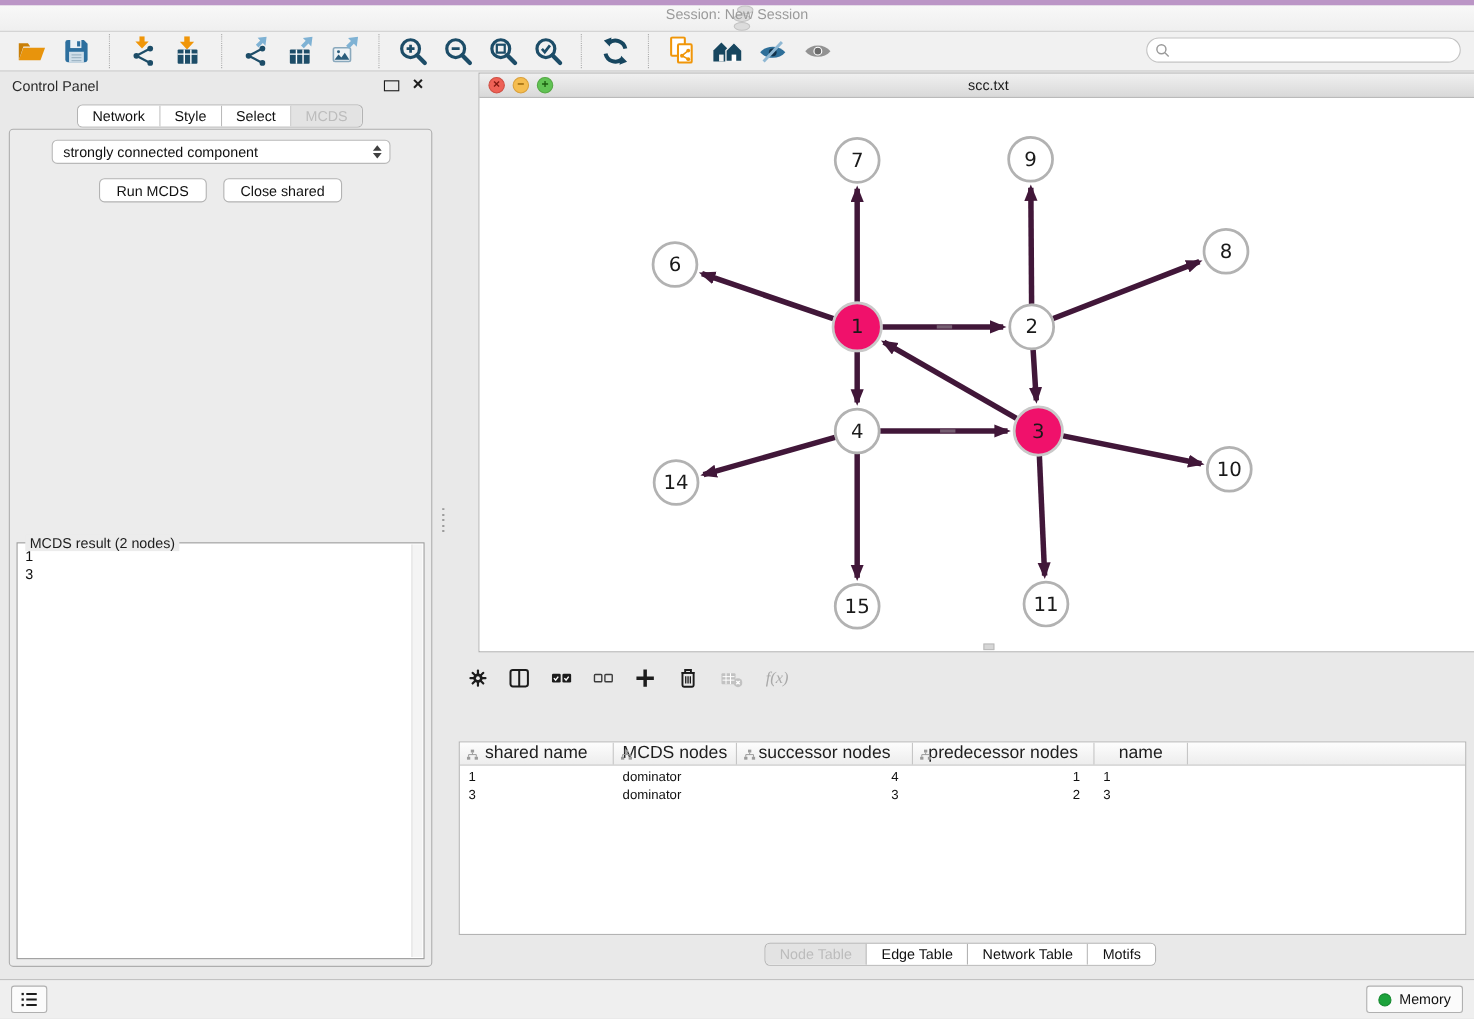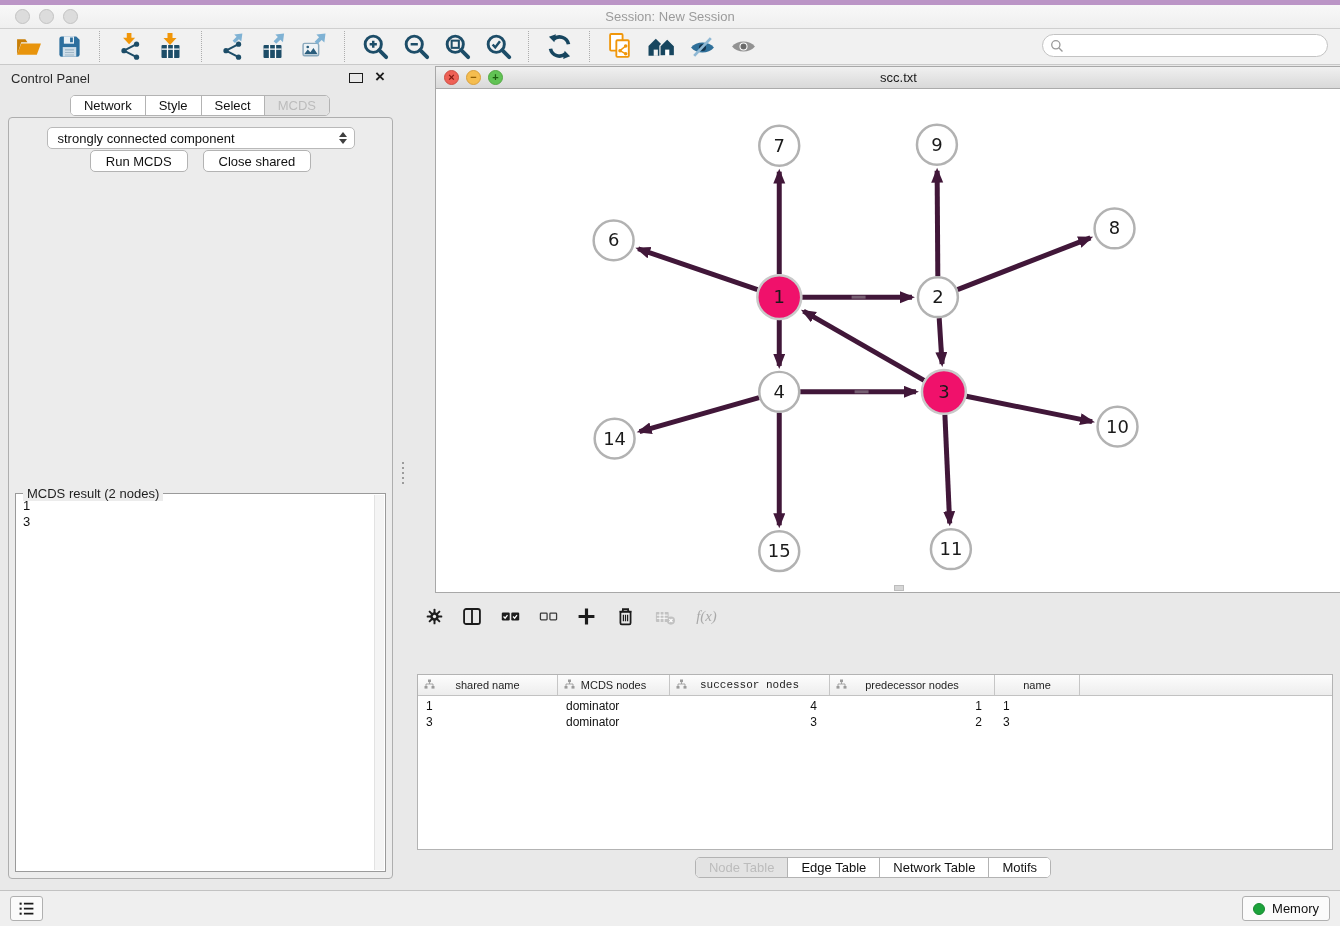--- a/index.html
+++ b/index.html
@@ -3,21 +3,21 @@
 <meta charset="utf-8">
 <style>
   html,body{margin:0;padding:0;}
   body{width:1340px;height:926px;overflow:hidden;background:#e9e9e9;
        font-family:"Liberation Sans",sans-serif;-webkit-font-smoothing:antialiased;}
   .app{position:relative;width:1340px;height:926px;}
 
   
   .top-strip{height:5px;background:#bb95c6;}
   .titlebar{height:23px;background:linear-gradient(#f8f8f8,#efefef);border-bottom:1px solid #cfcfcf;
-            position:relative;display:flex;align-items:center;}
+            position:relative;display:flex;align-items:center;flex-direction:column;}
   .tl-circle{width:13px;height:13px;border-radius:50%;background:#dcdcdc;border:1px solid #c3c3c3;margin-left:9px;}
   .tl-circle:first-child{margin-left:15px;}
   .title-text{position:absolute;left:0;right:0;text-align:center;color:#9b9b9b;font-size:13px;}
 
   .toolbar{height:35px;background:#f1f1f1;border-bottom:1px solid #c9c9c9;display:flex;align-items:center;
            padding:0 8px;position:relative;}
   .tb-btn{background:none;border:none;padding:2px 5px;margin:0 2px;cursor:default;}
   .tb-btn svg{width:27px;height:27px;display:block;}
   .tb-sep{width:1px;height:31px;border-left:1px dotted #adadad;margin:0 9px;}
   .search-field{position:absolute;right:12px;top:5px;width:286px;height:23px;border:1px solid #c3c3c3;
@@ -44,21 +44,21 @@
   .control-panel{position:absolute;left:0;top:0;width:400px;height:100%;}
   .cp-tabs{display:flex;justify-content:center;margin-top:3px;position:relative;z-index:2;}
   .cp-body{position:absolute;left:8px;right:7px;top:53px;bottom:11px;background:#ececec;
            border:1px solid #aeaeae;border-radius:4px;}
   .opt-label{text-align:center;margin-top:19px;font-size:13px;color:#1e1e1e;}
   .dropdown{margin:9px auto 0;width:308px;height:22px;background:#fff;border:1px solid #b9b9b9;border-radius:5px;
             display:flex;align-items:center;padding:0 4px 0 10px;font-size:13px;color:#111;box-sizing:border-box;cursor:default;}
   .dd-chevrons{margin-left:auto;display:flex;flex-direction:column;gap:2px;padding-right:3px;}
   .chev-up{width:0;height:0;border-left:4px solid transparent;border-right:4px solid transparent;border-bottom:5px solid #3f3f3f;}
   .chev-down{width:0;height:0;border-left:4px solid transparent;border-right:4px solid transparent;border-top:5px solid #3f3f3f;}
-  .cp-buttons{display:flex;justify-content:center;gap:15px;margin-top:1px;}
+  .cp-buttons{display:flex;justify-content:center;gap:15px;margin-top:13px;}
   .btn{height:22px;padding:0 15px;background:#fff;border:1px solid #b3b3b3;border-radius:5px;font-size:13px;color:#111;cursor:default;}
   .result-group{position:absolute;left:6px;right:6px;top:375px;bottom:6px;border:1px solid #9a9a9a;background:#fff;}
   .result-label{position:absolute;top:-8px;left:7px;background:#ececec;padding:0 4px;font-size:13px;color:#1e1e1e;}
   .result-lines{position:absolute;top:1px;left:1px;right:11px;bottom:1px;font-size:13px;line-height:16px;
                 padding:3px 6px;white-space:pre;color:#111;overflow:hidden;}
   .result-scroll{position:absolute;top:1px;bottom:1px;right:1px;width:9px;background:#f4f4f4;border-left:1px solid #e2e2e2;}
 
   
   .v-grip{position:absolute;left:400px;top:398px;width:6px;height:22px;
           background:repeating-linear-gradient(#9c9c9c 0 2px,transparent 2px 5px);background-size:2px 100%;
@@ -84,21 +84,21 @@
   .nw-canvas svg{width:100%;height:100%;display:block;}
   .h-grip{position:absolute;bottom:1px;left:50%;margin-left:-5px;width:10px;height:6px;
           background:#d6d6d6;border:1px solid #bcbcbc;box-sizing:border-box;cursor:row-resize;}
 
   
   .table-panel{position:absolute;left:406px;top:531px;right:0;bottom:0;}
   .tp-toolbar{height:43px;display:flex;align-items:center;gap:19px;padding:0 20px;}
   .tt-btn{background:none;border:none;padding:0;cursor:default;display:flex;align-items:flex-end;}
   .tbl-box{position:absolute;left:11px;right:7px;top:79px;height:174px;border:1px solid #b3b3b3;background:#fff;overflow:hidden;}
   .tbl-header{display:flex;height:20px;background:linear-gradient(#fdfdfd,#ededed);border-bottom:1px solid #c2c2c2;}
-  .th{position:relative;display:flex;align-items:center;justify-content:center;font-size:11px;color:#1e1e1e;
+  .th{position:relative;display:flex;align-items:center;justify-content:center;font-size:16px;color:#1e1e1e;
       border-right:1px solid #c6c6c6;box-sizing:border-box;cursor:default;}
   .th .tree-ic{position:absolute;left:6px;top:4px;}
   .tbl-body{padding-top:2px;}
   .tr{display:flex;height:16px;align-items:center;font-size:12px;color:#111;}
   .td{box-sizing:border-box;padding:0 8px;white-space:nowrap;overflow:hidden;}
   .td.right{text-align:right;padding-right:13px;}
   .tp-tabs{position:absolute;left:0;right:0;top:262px;display:flex;justify-content:center;}
 
   
   .statusbar{position:absolute;left:0;right:0;bottom:0;height:36px;background:#efefef;border-top:1px solid #c2c2c2;
@@ -526,21 +526,21 @@
               <span class="tree-ic"><svg width="11" height="11" viewBox="0 0 11 11">
                   <g fill="#9b9b9b">
                     <rect x="4" y="0.5" width="3" height="2.6"></rect>
                     <rect x="0.5" y="7" width="3" height="2.6"></rect>
                     <rect x="7.5" y="7" width="3" height="2.6"></rect>
                   </g>
                   <path d="M5.5 3.1 V5 M2 7 V5 H9 V7" fill="none" stroke="#9b9b9b" stroke-width="0.9"></path>
                 </svg></span>
               <span>MCDS nodes</span>
             </div>
-            <div class="th" style="width: 160px; font-family: Liberation Mono, monospace;">
+            <div class="th" style="width: 160px;">
               <span class="tree-ic"><svg width="11" height="11" viewBox="0 0 11 11">
                   <g fill="#9b9b9b">
                     <rect x="4" y="0.5" width="3" height="2.6"></rect>
                     <rect x="0.5" y="7" width="3" height="2.6"></rect>
                     <rect x="7.5" y="7" width="3" height="2.6"></rect>
                   </g>
                   <path d="M5.5 3.1 V5 M2 7 V5 H9 V7" fill="none" stroke="#9b9b9b" stroke-width="0.9"></path>
                 </svg></span>
               <span>successor nodes</span>
             </div>

